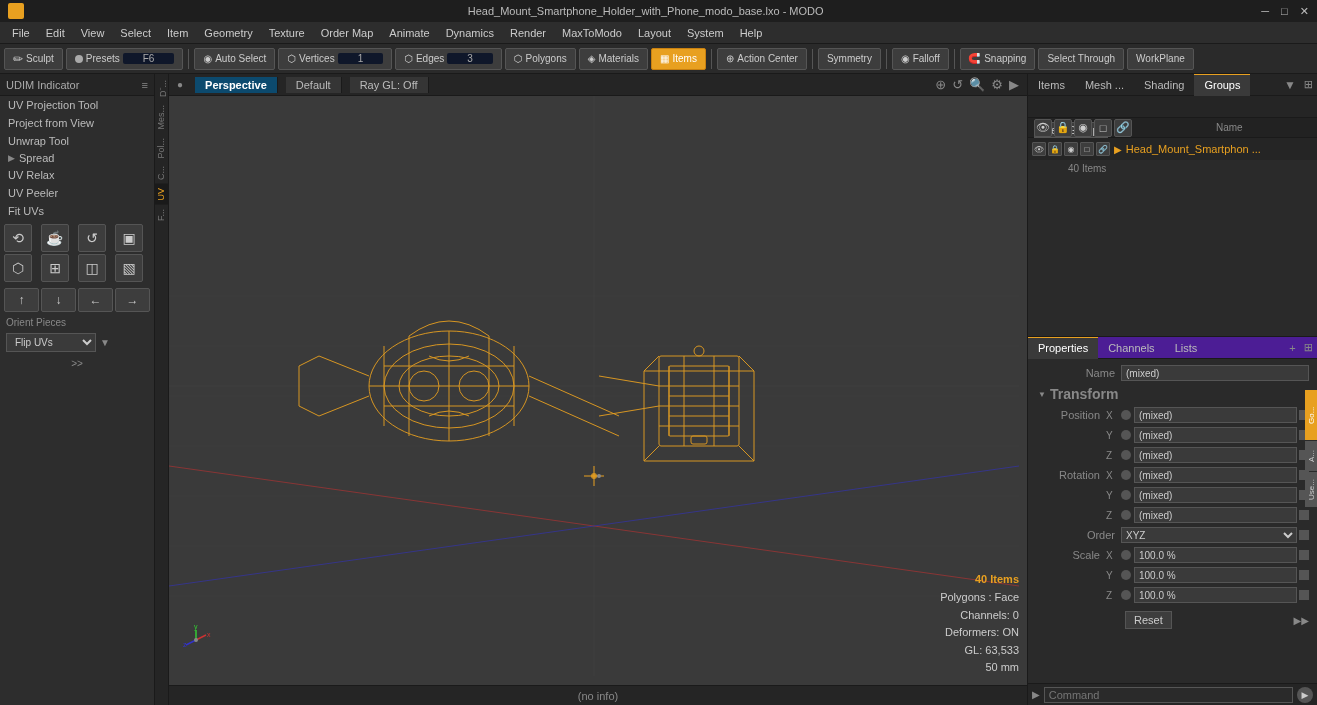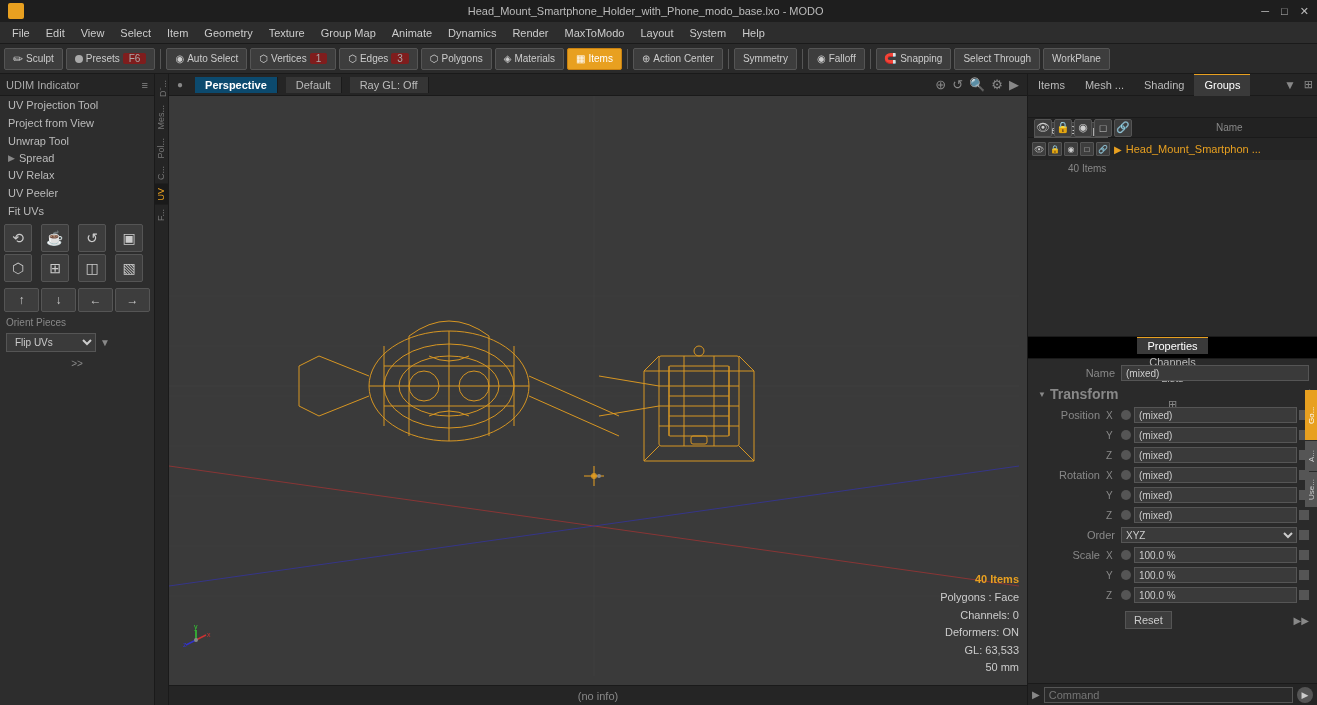--- a/index.html
+++ b/index.html
@@ -10,21 +10,21 @@
 
     
     #menubar { height: 22px; background: #2d2d2d; display: flex; align-items: center; padding: 0 4px; border-bottom: 1px solid #1a1a1a; }
     .menu-item { padding: 2px 8px; color: #ccc; cursor: pointer; font-size: 11px; }
 
     
     #toolbar { height: 30px; background: #2a2a2a; display: flex; align-items: center; padding: 0 4px; gap: 3px; border-bottom: 1px solid #1a1a1a; }
     .toolbar-btn { height: 22px; padding: 0 8px; background: #3d3d3d; border: 1px solid #555; color: #ccc; font-size: 10px; cursor: pointer; display: flex; align-items: center; gap: 3px; border-radius: 2px; white-space: nowrap; }
     .toolbar-btn.active { background: #e8a020; border-color: #c88010; color: #fff; }
     .toolbar-sep { width: 1px; height: 20px; background: #555; margin: 0 2px; }
-    .toolbar-badge { background: #7f1d1d; border-radius: 2px; padding: 0 6px; font-size: 10px; color: #aaa; }
+    .toolbar-badge { background: #0f172a; border-radius: 2px; padding: 0 20px; font-size: 10px; color: #aaa; }
 
     
     #main { display: flex; height: calc(705px - 22px - 22px - 30px); }
 
     
     #left-panel { width: 155px; background: #2d2d2d; border-right: 1px solid #1a1a1a; display: flex; flex-direction: column; }
     #left-panel-header { height: 22px; background: #252525; display: flex; align-items: center; padding: 0 6px; border-bottom: 1px solid #1a1a1a; }
     .panel-title { font-size: 11px; color: #aaa; }
     .left-menu-item { padding: 3px 8px; color: #bbb; cursor: pointer; font-size: 11px; }
     .tool-grid { display: grid; grid-template-columns: repeat(4, 1fr); gap: 2px; padding: 4px; }
@@ -65,21 +65,21 @@
     .groups-btn { width: 18px; height: 18px; background: #3d3d3d; border: 1px solid #555; display: flex; align-items: center; justify-content: center; cursor: pointer; font-size: 11px; border-radius: 2px; }
     .new-group-btn { padding: 1px 8px; background: #3d3d3d; border: 1px solid #555; color: #ccc; font-size: 11px; cursor: pointer; margin-top: 46px; }
     .col-name { color: #888; font-size: 10px; flex: 1; text-align: left; padding-left: 80px; }
     .group-item { height: 22px; background: #252525; display: flex; align-items: center; padding: 0 4px; cursor: pointer; }
     .group-icons { display: flex; gap: 2px; margin-right: 4px; }
     .gi { width: 14px; height: 14px; background: #3d3d3d; border: 1px solid #555; display: flex; align-items: center; justify-content: center; font-size: 8px; border-radius: 1px; cursor: pointer; }
     .group-name { color: #e8a020; font-size: 11px; flex: 1; }
 
     
     #props-panel { flex: 1; display: flex; flex-direction: column; border-top: 1px solid #1a1a1a; overflow: hidden; }
-    .props-tabs { height: 22px; background: #000000; display: flex; align-items: center; border-bottom: 1px solid #1a1a1a; flex-direction: column; }
+    .props-tabs { height: 22px; background: #4c1d95; display: flex; align-items: center; border-bottom: 1px solid #1a1a1a; }
     .props-tab { padding: 2px 10px; color: #bbb; font-size: 11px; cursor: pointer; height: 22px; display: flex; align-items: center; }
     .props-tab.active { background: #3a3a3a; color: #fff; border-top: 1px solid #e8a020; }
     .props-content { flex: 1; overflow-y: auto; padding: 4px; }
     .prop-row { display: flex; align-items: center; padding: 2px 4px; height: 20px; }
     .prop-label { color: #888; font-size: 11px; text-align: right; flex: 0 0 85px; padding-right: 6px; }
     .prop-value { flex: 1; height: 16px; background: #3a3a3a; border: 1px solid #555; color: #ccc; font-size: 10px; padding: 0 4px; display: flex; align-items: center; }
     .prop-value input { background: transparent; border: none; color: #ccc; font-size: 10px; width: 100%; outline: none; }
     .section-header { padding: 3px 6px; color: #888; font-size: 14px; font-weight: bold; display: flex; align-items: center; gap: 4px; }
     .section-header::before { content: '▼'; font-size: 8px; }
     .prop-row-xyz { display: flex; align-items: center; padding: 2px 4px; height: 20px; }
@@ -115,21 +115,21 @@
 </div>
 
 <div id="menubar">
   <span class="menu-item">File</span>
   <span class="menu-item">Edit</span>
   <span class="menu-item">View</span>
   <span class="menu-item">Select</span>
   <span class="menu-item">Item</span>
   <span class="menu-item">Geometry</span>
   <span class="menu-item">Texture</span>
-  <span class="menu-item">Group Map</span>
+  <span class="menu-item">Order Map</span>
   <span class="menu-item">Animate</span>
   <span class="menu-item">Dynamics</span>
   <span class="menu-item">Render</span>
   <span class="menu-item">MaxToModo</span>
   <span class="menu-item">Layout</span>
   <span class="menu-item">System</span>
   <span class="menu-item">Help</span>
 </div>
 
 <div id="toolbar">

